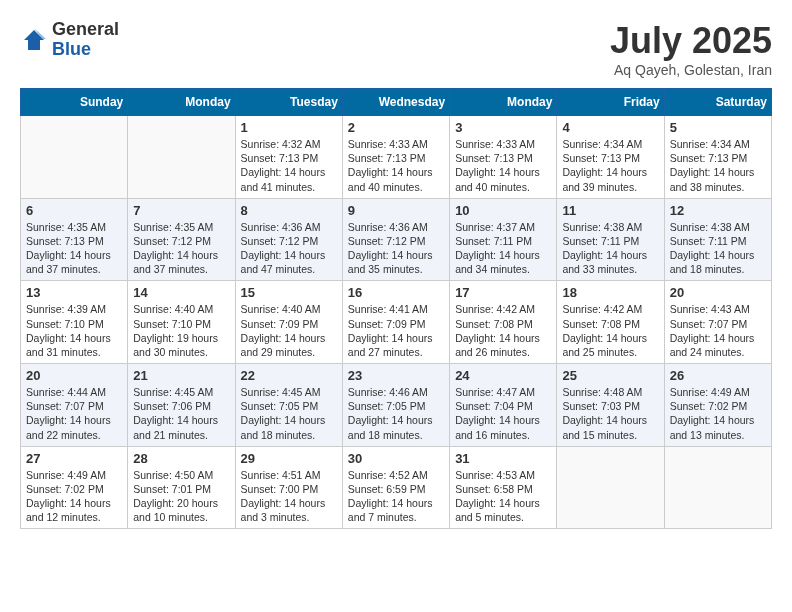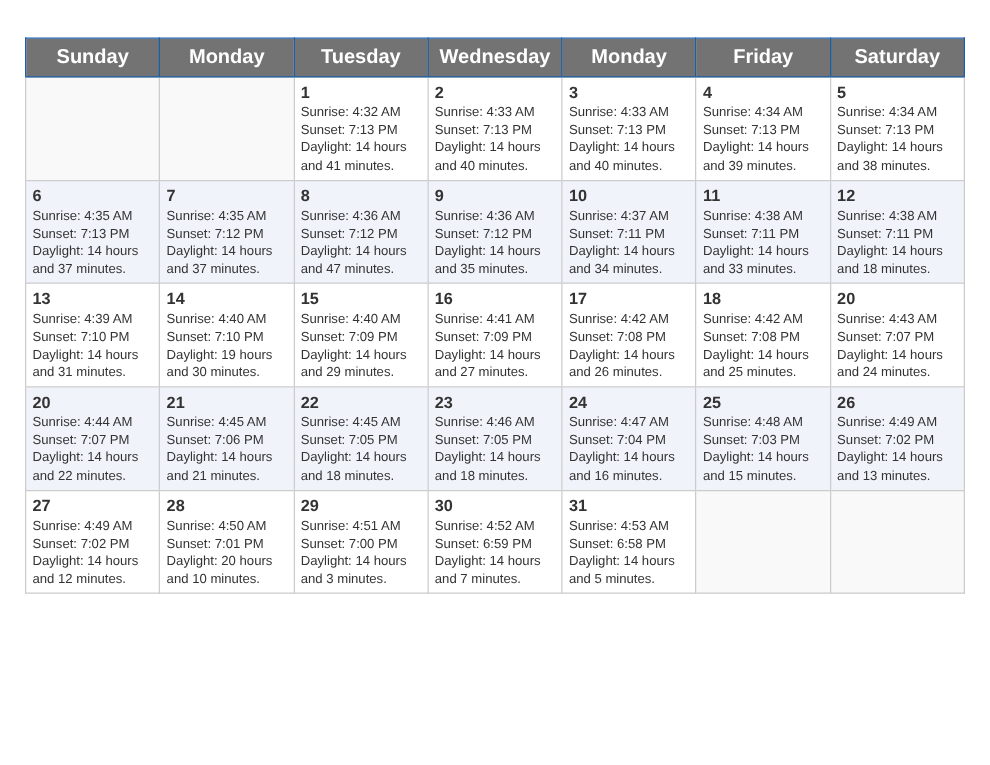--- a/index.html
+++ b/index.html
@@ -51,25 +51,25 @@
     .location {
       font-size: 14px;
       color: #555;
     }
     .calendar {
       width: 100%;
       border-collapse: collapse;
       font-size: 11px;
     }
     .calendar th {
-      background-color: #737373;
+      background-color: #0369a1;
       color: #fff;
       padding: 6px 4px;
-      text-align: center;
-      font-size: 16px;
+      text-align: right;
+      font-size: 12px;
       font-weight: bold;
       border: 1px solid #1a5fa8;
     }
     .calendar td {
       border: 1px solid #ccc;
       vertical-align: top;
       padding: 4px 5px;
       width: 107px;
       min-height: 80px;
       background: #fff;
@@ -90,20 +90,34 @@
       line-height: 1.35;
     }
     .row-shaded td {
       background: #f0f4fa;
     }
   </style>
 </head>
 <body>
 
 <div class="header">
+  <div class="logo">
+    <svg class="logo-icon" viewBox="0 0 28 28">
+      <polygon points="14,4 24,14 20,14 20,24 8,24 8,14 4,14" fill="#1a5fa8"></polygon>
+      <polygon points="14,2 26,13 22,13" fill="#5ba3d9" opacity="0.7"></polygon>
+    </svg>
+    <div class="logo-text">
+      <span class="logo-general">General</span>
+      <span class="logo-blue">Blue</span>
+    </div>
+  </div>
+  <div class="title-section">
+    <div class="month-title">July 2025</div>
+    <div class="location">Aq Qayeh, Golestan, Iran</div>
+  </div>
 </div>
 
 <table class="calendar">
   <thead>
     <tr>
     <th>Sunday</th>
         <th>Monday</th>
         <th>Tuesday</th>
         <th>Wednesday</th>
         <th>Monday</th>

